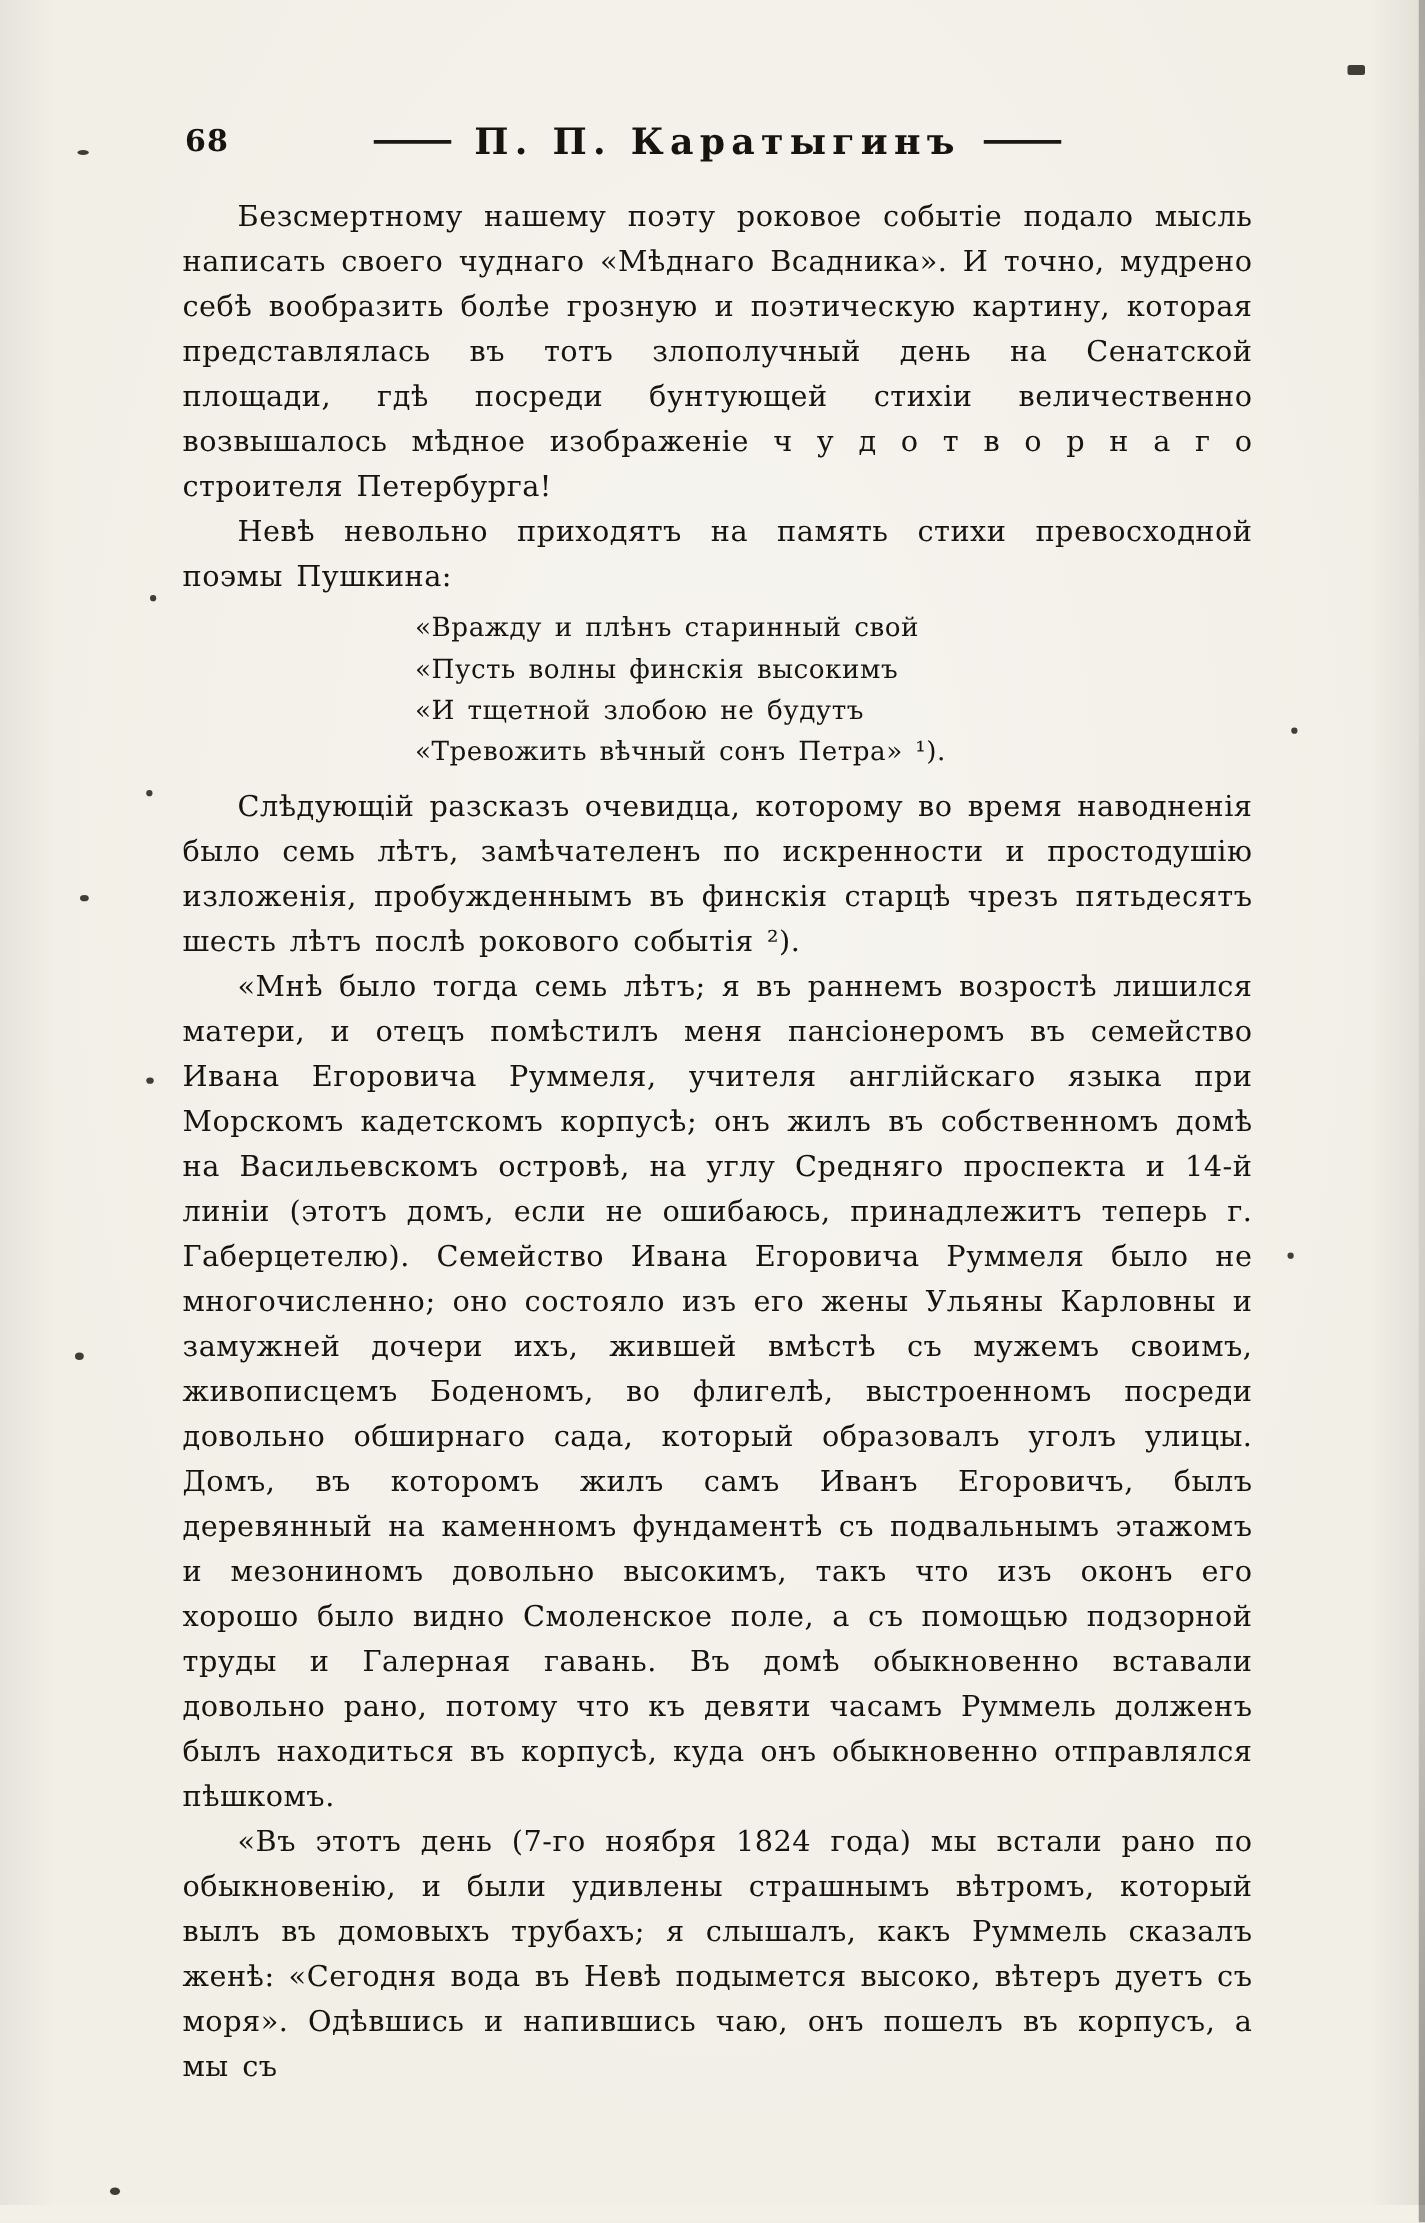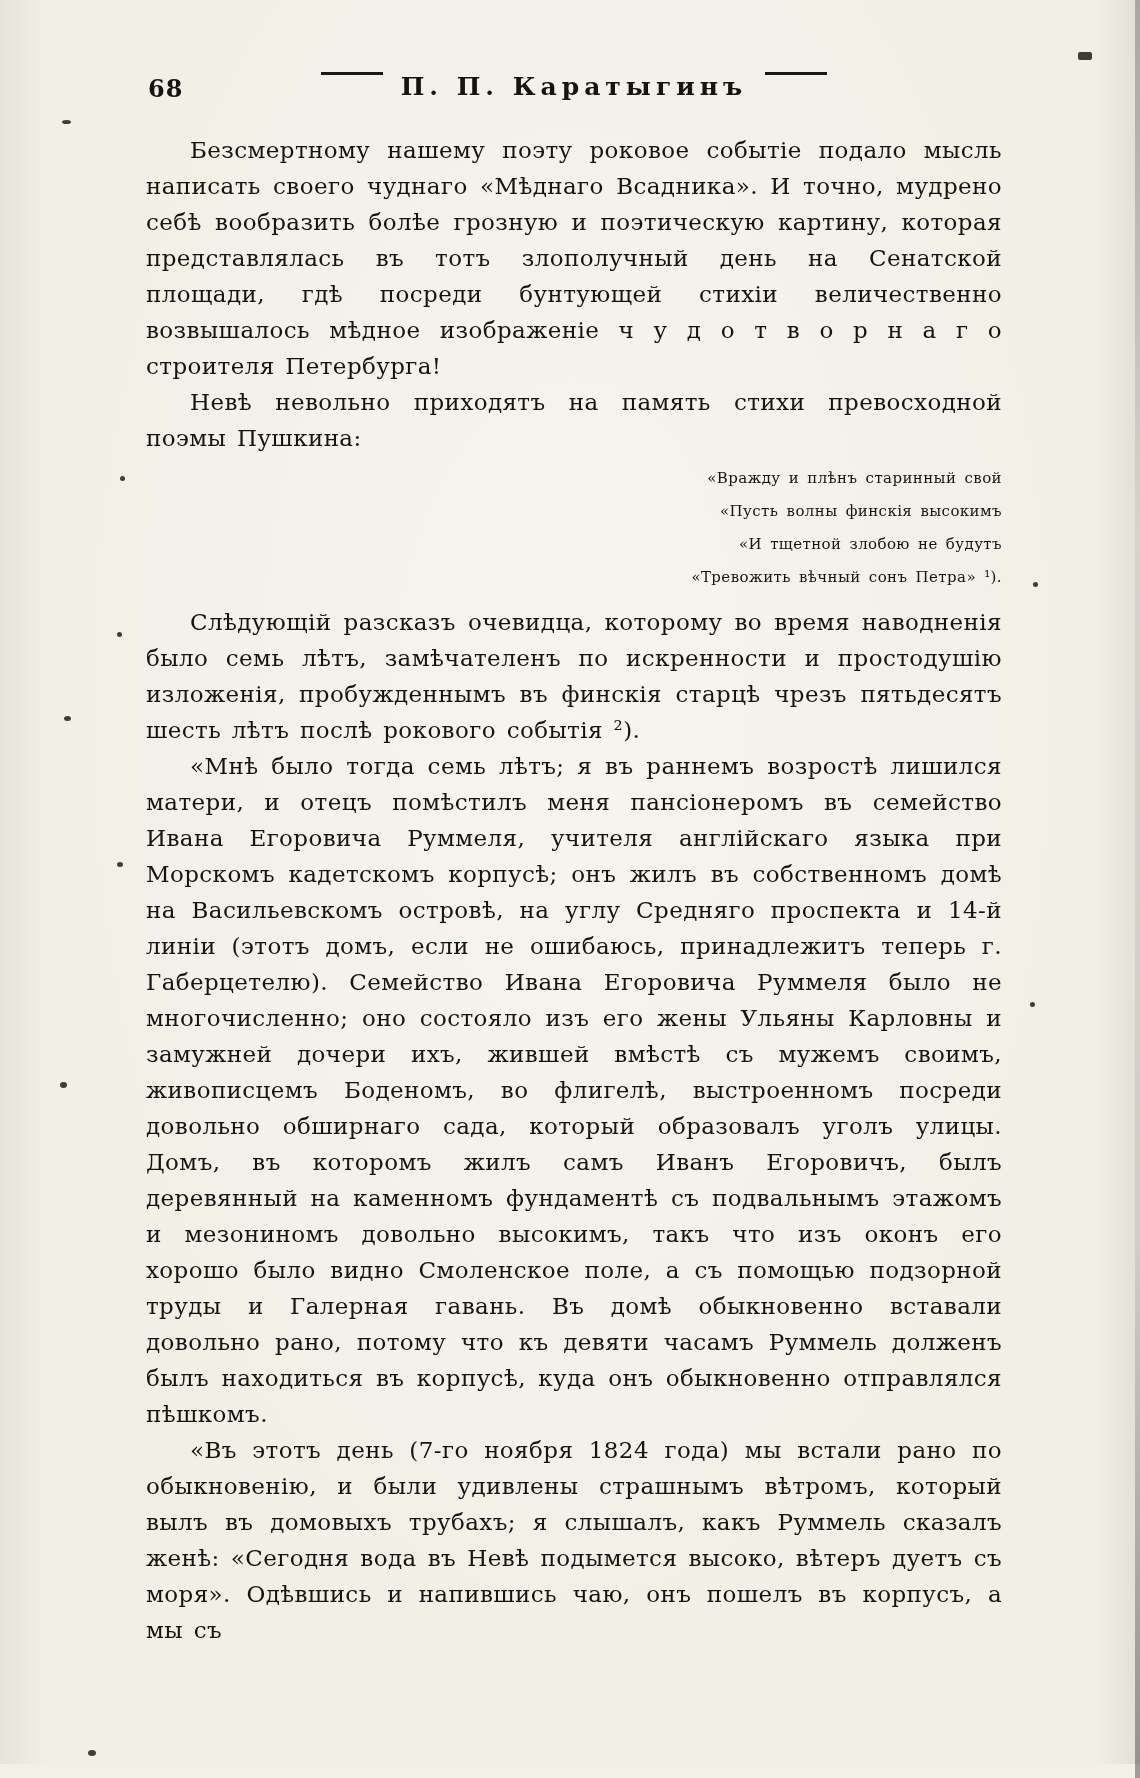--- a/index.html
+++ b/index.html
@@ -12,21 +12,21 @@
   body {
     background: #f3f0e8;
     font-family: "DejaVu Serif", "Liberation Serif", serif;
     color: #17140f;
     position: relative;
   }
   .page {
     box-sizing: border-box;
     width: 1140px;
     height: 1764px;
-    padding: 72px 138px 0 146px;
+    padding: 96px 138px 0 146px;
     background:
       radial-gradient(ellipse at 50% 40%, rgba(255,255,255,0.35), rgba(0,0,0,0) 70%),
       linear-gradient(90deg, rgba(0,0,0,0.05), rgba(0,0,0,0) 4%, rgba(0,0,0,0) 96%, rgba(0,0,0,0.07)),
       #f2efe7;
     position: relative;
   }
   .page-header {
     position: relative;
     height: 34px;
     margin-bottom: 26px;
@@ -35,22 +35,22 @@
     position: absolute;
     left: 2px;
     top: 2px;
     font-size: 24px;
     font-weight: 700;
     letter-spacing: 1px;
   }
   .running-title {
     display: flex;
     justify-content: center;
-    align-items: flex-start;
-    font-size: 25px;
+    align-items: center;
+    font-size: 29px;
     font-weight: 700;
     letter-spacing: 5px;
     white-space: nowrap;
   }
   .header-rule {
     display: inline-block;
     width: 62px;
     border-top: 3px solid #1c1914;
     margin: 0 18px;
   }
@@ -61,22 +61,22 @@
     text-align: justify;
     letter-spacing: 0.4px;
     word-spacing: 3px;
   }
   .para {
     margin: 0;
     text-indent: 44px;
   }
   .verse {
     margin: 6px 0 10px 186px;
-    text-align: right;
-    font-size: 15px;
+    text-align: left;
+    font-size: 21px;
     line-height: 33px;
     text-indent: 0;
   }
   .verse-line { text-indent: 0; }
   
   .speck {
     position: absolute;
     background: #211d17;
     border-radius: 50%;
     opacity: 0.85;

